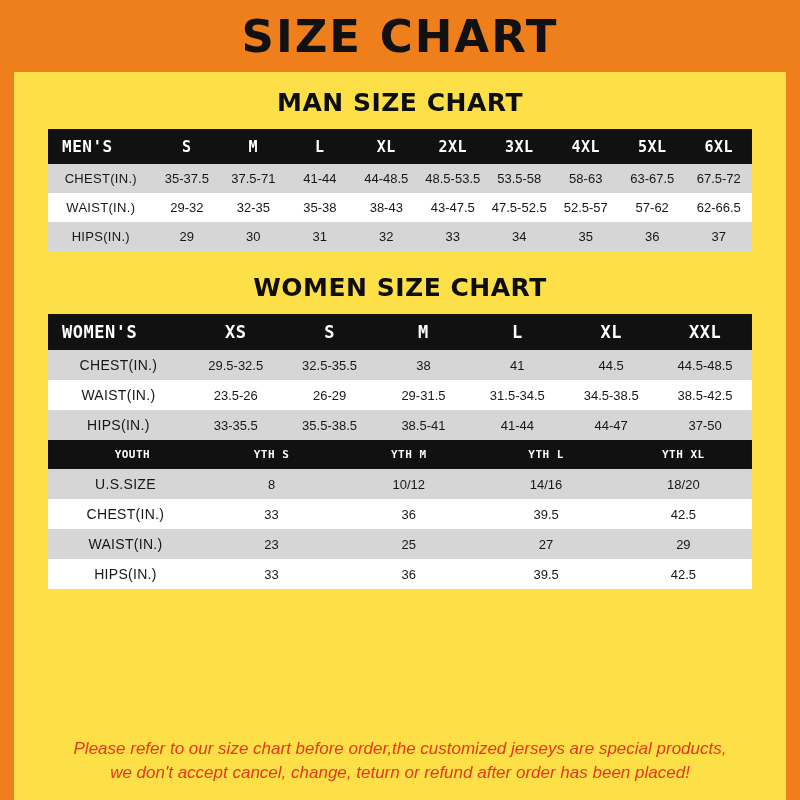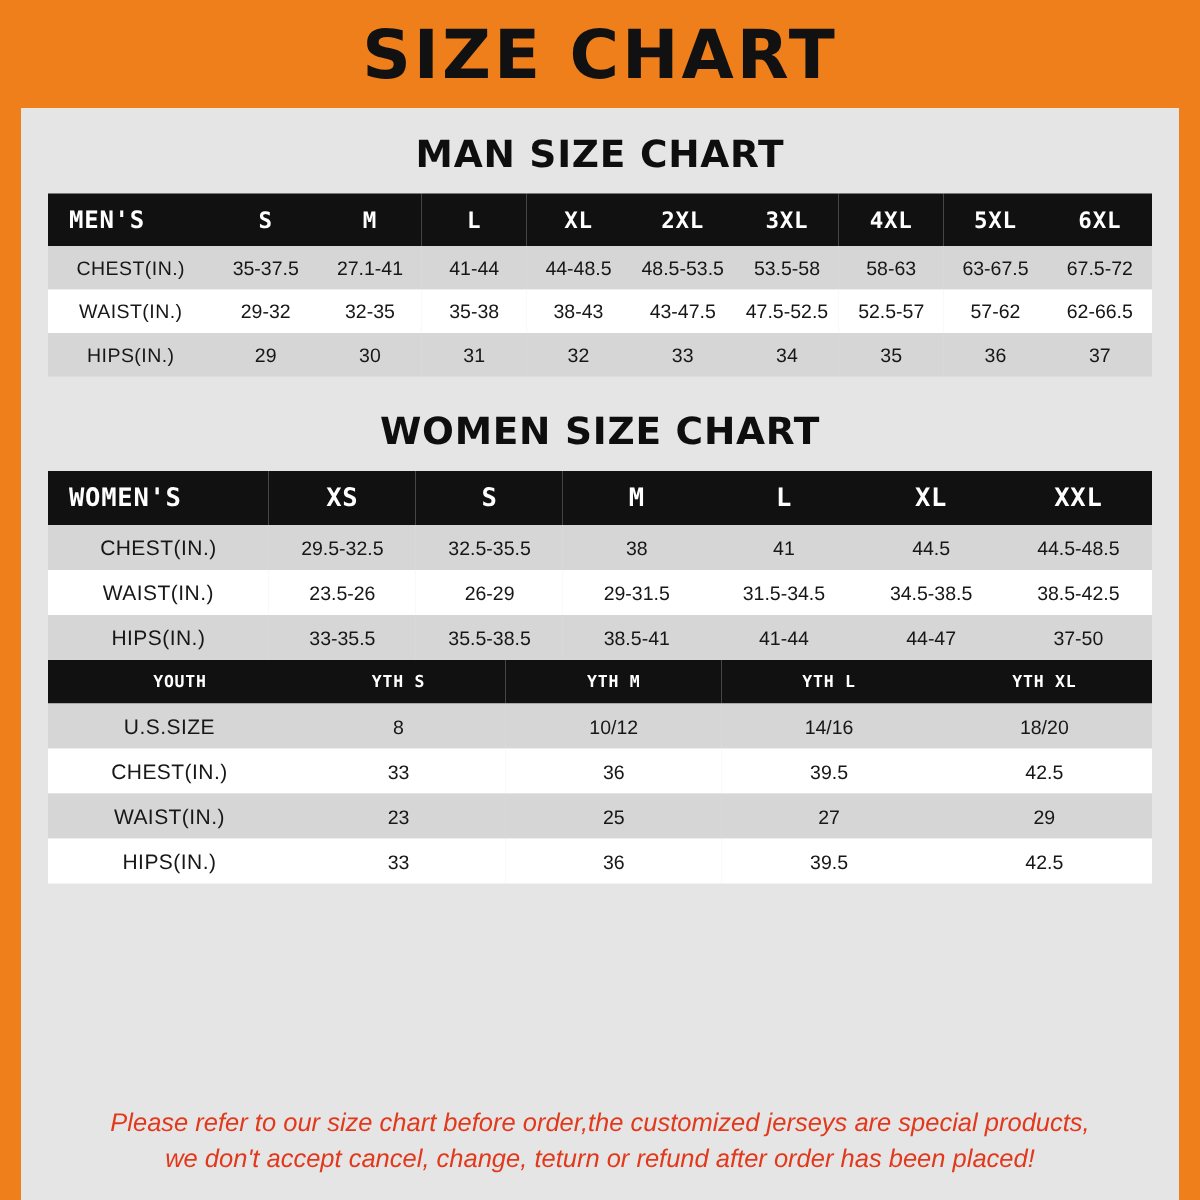--- a/index.html
+++ b/index.html
@@ -10,21 +10,21 @@
     width: 800px;
     height: 800px;
     background: #ffffff;
     font-family: "Liberation Sans", sans-serif;
     overflow: hidden;
   }
   .page {
     position: relative;
     width: 800px;
     height: 800px;
-    background: #e5e5e5;
+    background: #fde047;
     box-sizing: border-box;
     border-left: 14px solid #ee7f1b;
     border-right: 14px solid #ee7f1b;
     display: flex;
     flex-direction: column;
   }
   .header-banner {
     background: #ee7f1b;
     height: 72px;
     display: flex;
@@ -35,21 +35,21 @@
   .header-banner .title {
     font-family: "DejaVu Sans", sans-serif;
     font-weight: bold;
     font-size: 45px;
     letter-spacing: 2px;
     color: #111111;
     line-height: 1;
   }
   .content {
     flex: 1 1 auto;
-    padding: 0 18px;
+    padding: 0 34px;
     box-sizing: border-box;
     display: flex;
     flex-direction: column;
   }
   .section-title {
     text-align: center;
     font-family: "DejaVu Sans", sans-serif;
     font-weight: bold;
     font-size: 25px;
     color: #0e0e0e;
@@ -158,21 +158,21 @@
           <th>3XL</th>
           <th>4XL</th>
           <th>5XL</th>
           <th>6XL</th>
         </tr>
       </thead>
       <tbody>
         <tr class="row-light">
           <td class="first-col">CHEST(IN.)</td>
           <td>35-37.5</td>
-          <td>27.1-41</td>
+          <td>37.5-71</td>
           <td>41-44</td>
           <td>44-48.5</td>
           <td>48.5-53.5</td>
           <td>53.5-58</td>
           <td>58-63</td>
           <td>63-67.5</td>
           <td>67.5-72</td>
         </tr>
         <tr class="row-white">
           <td class="first-col">WAIST(IN.)</td>

